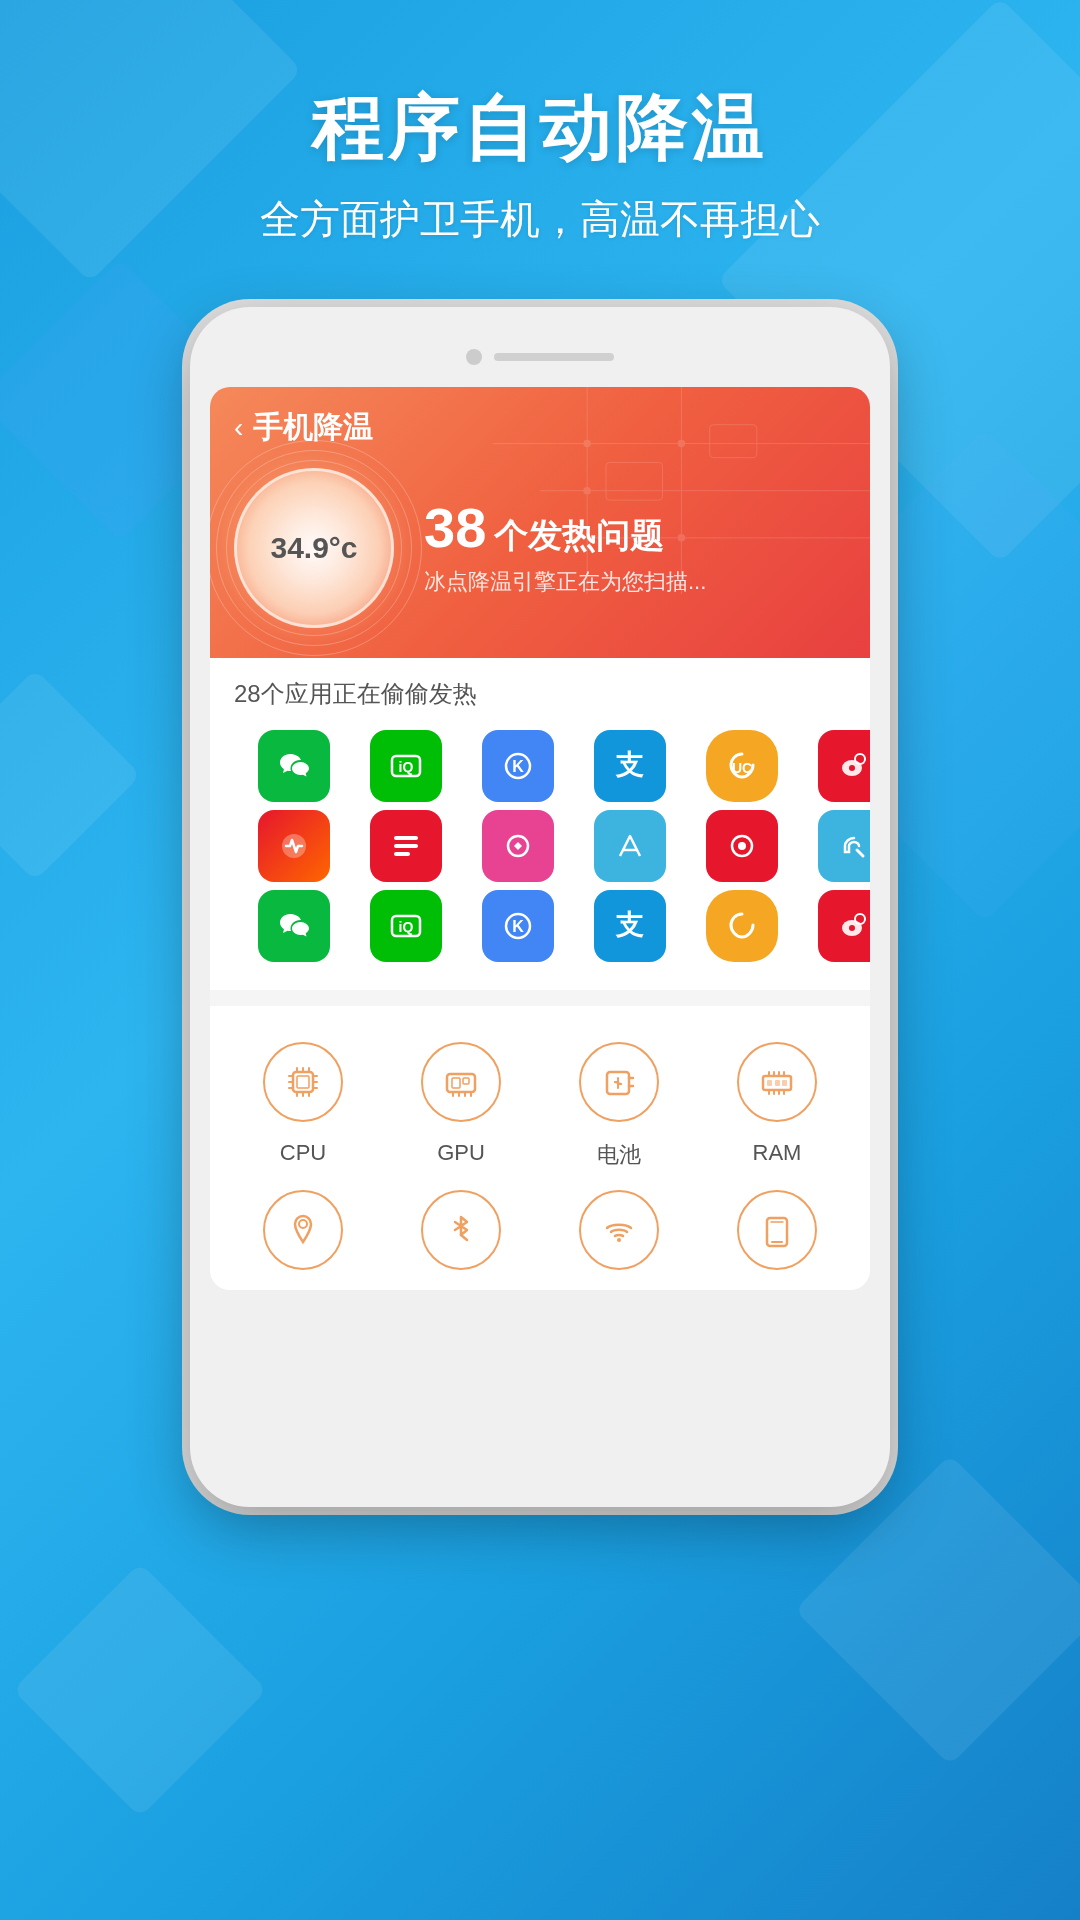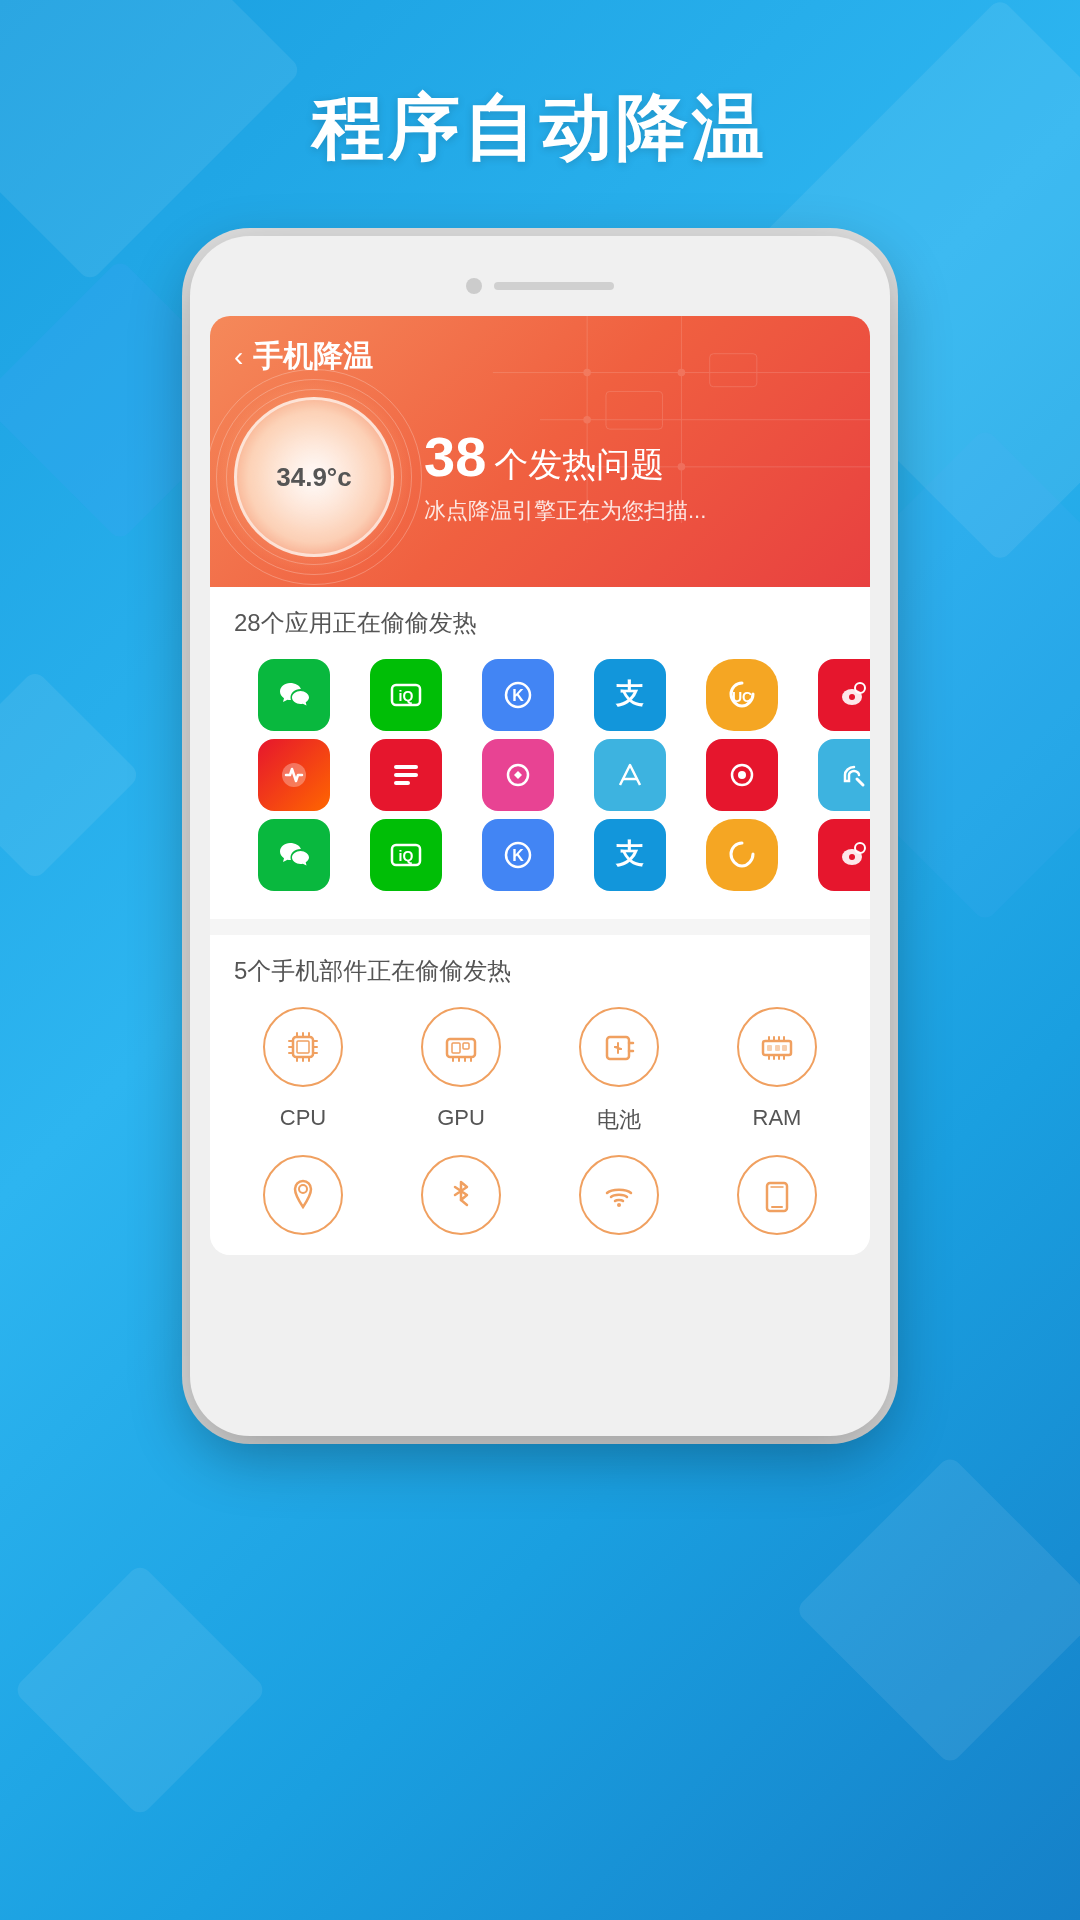--- a/index.html
+++ b/index.html
@@ -156,21 +156,21 @@
       inset: 0;
       border-radius: 50%;
       border: 3px solid rgba(255,255,255,0.6);
       display: flex;
       align-items: center;
       justify-content: center;
       background: radial-gradient(circle, rgba(255,255,255,0.9) 0%, rgba(255,240,220,0.7) 60%, transparent 100%);
     }
     .temp-value {
       color: #555;
-      font-size: 26px;
+      font-size: 30px;
       font-weight: bold;
       text-align: left;
     }
     
     .temp-ring {
       position: absolute;
       border-radius: 50%;
       border: 1px solid rgba(255,255,255,0.25);
     }
     .temp-ring-1 { inset: -8px; }
@@ -184,20 +184,21 @@
     .temp-count {
       font-size: 56px;
       font-weight: bold;
       line-height: 1;
       color: white;
     }
     .temp-label {
       font-size: 34px;
       color: white;
       margin-left: 8px;
+      font-weight: bold;
     }
     .temp-count-row {
       display: flex;
       align-items: baseline;
     }
     .temp-desc {
       font-size: 22px;
       color: rgba(255,255,255,0.85);
       margin-top: 8px;
     }
@@ -294,20 +295,21 @@
     <div class="bg-shape bg-shape-3"></div>
     <div class="bg-shape bg-shape-4"></div>
     <div class="bg-shape bg-shape-5"></div>
     <div class="bg-shape bg-shape-6"></div>
     <div class="bg-shape bg-shape-7"></div>
   </div>
 </div>
 
 <div class="header">
   <div class="header-title">程序自动降温</div>
+  <div class="header-subtitle">全方面护卫手机，高温不再担心</div>
 </div>
 
 <div class="phone-container">
   <div class="phone-mockup">
     <div class="phone-notch-area">
       <div class="phone-camera"></div>
       <div class="phone-speaker"></div>
     </div>
 
     <div class="phone-screen">
@@ -470,21 +472,20 @@
             <svg width="40" height="40" viewBox="0 0 40 40">
                 <ellipse cx="18" cy="22" rx="10" ry="8" fill="white" opacity="0.9"></ellipse>
                 <circle cx="26" cy="13" r="5" stroke="white" stroke-width="2" fill="none"></circle>
                 <circle cx="18" cy="22" r="3" fill="#e6162d"></circle>
               </svg>
           </div>
         </div>
       </div>
 
       <div class="section-components">
-        <div class="section-title">5个手机部件正在偷偷发热</div>
 
         <div class="components-grid">
           <div class="component-item">
             <div class="component-icon-circle">
               <svg width="44" height="44" viewBox="0 0 44 44" fill="none">
                 <rect x="12" y="12" width="20" height="20" rx="3" stroke="#f0a060" stroke-width="2.5"></rect>
                 <rect x="16" y="16" width="12" height="12" rx="1" stroke="#f0a060" stroke-width="1.5"></rect>
                 <line x1="16" y1="8" x2="16" y2="12" stroke="#f0a060" stroke-width="2" stroke-linecap="round"></line>
                 <line x1="22" y1="8" x2="22" y2="12" stroke="#f0a060" stroke-width="2" stroke-linecap="round"></line>
                 <line x1="28" y1="8" x2="28" y2="12" stroke="#f0a060" stroke-width="2" stroke-linecap="round"></line>

